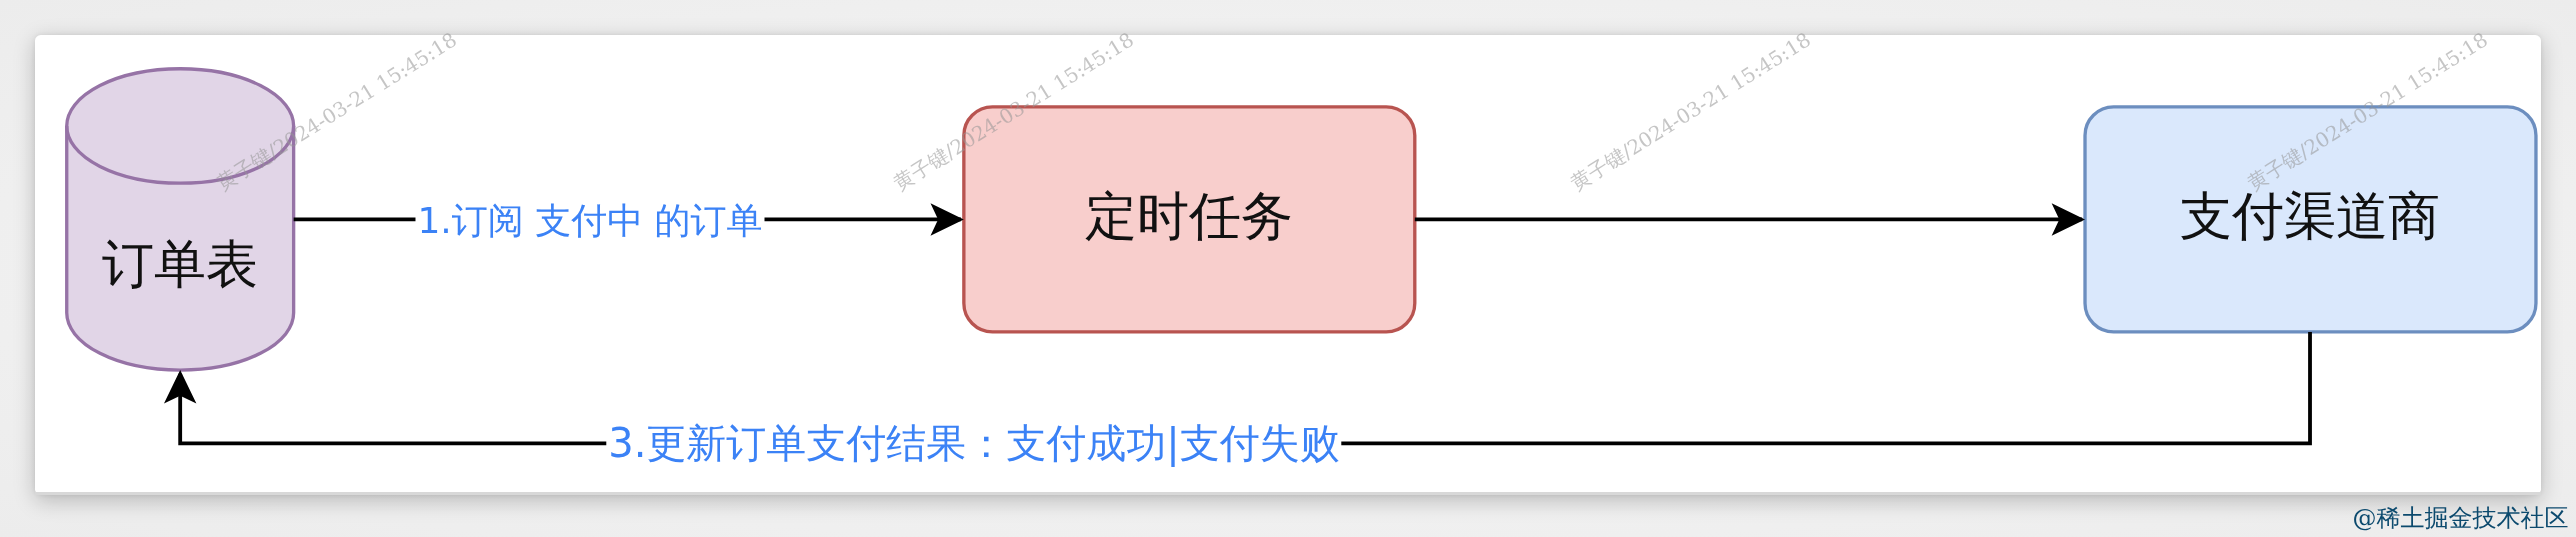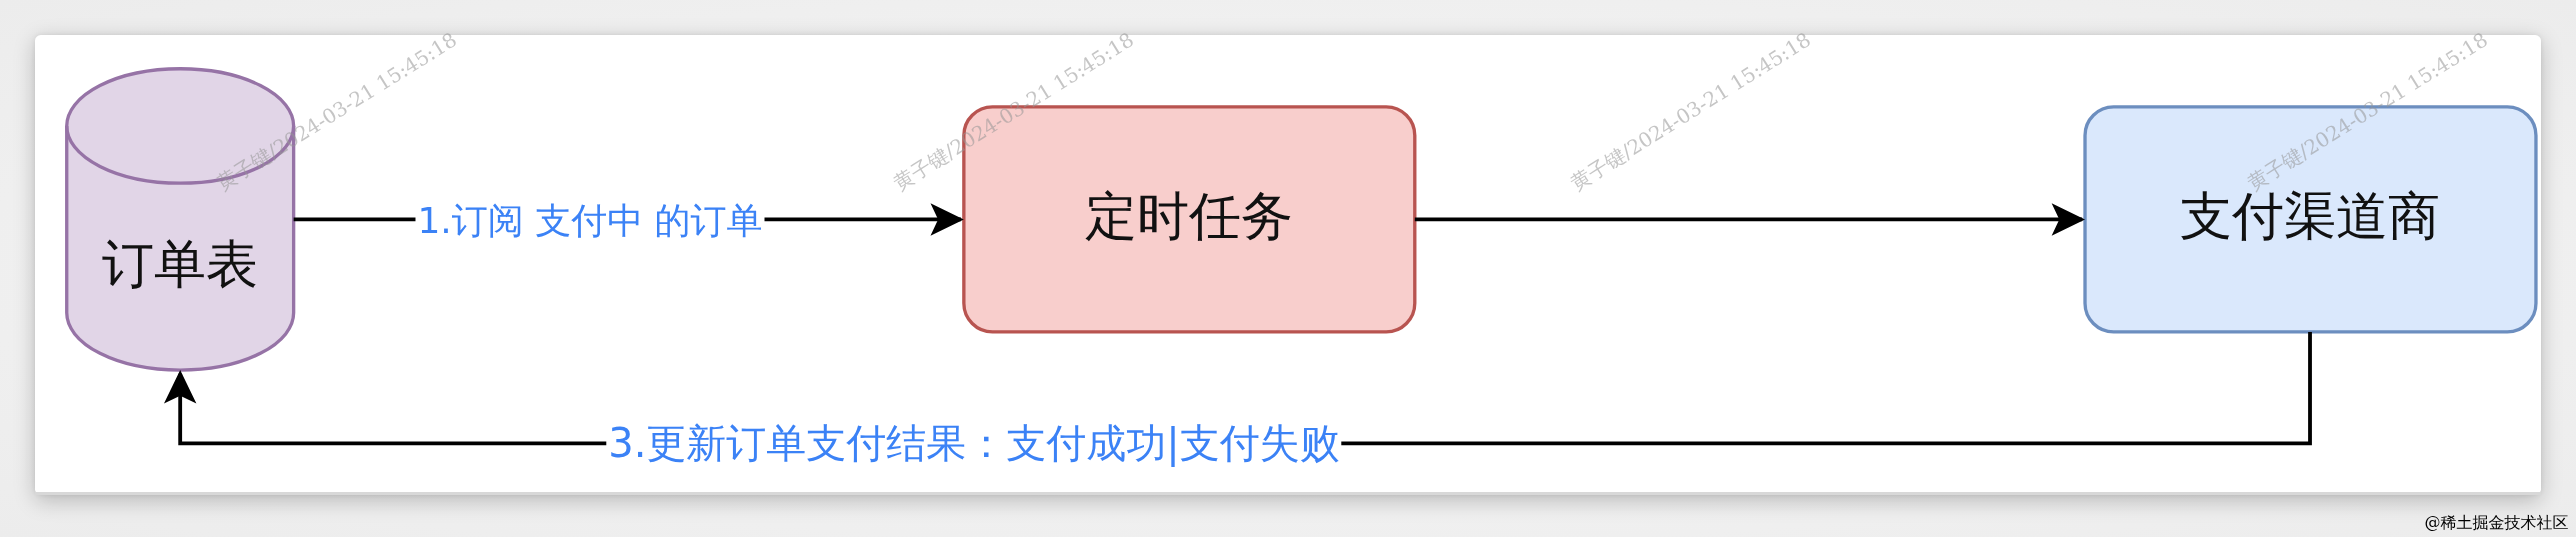--- a/index.html
+++ b/index.html
@@ -38,21 +38,21 @@
   .edge-label .line { display: block; }
   .watermark {
     position: absolute; color: rgba(150,150,150,0.55);
     font-family: "DejaVu Serif", "Liberation Serif", serif;
     font-size: 20px; white-space: nowrap;
     transform-origin: left bottom;
     transform: rotate(-32deg);
   }
   .attribution {
     position: absolute; right: 7.6px; bottom: 3.8px;
-    color: #000000; font-size: 16px;
+    color: #0c4a6e; font-size: 24px;
     font-family: "DejaVu Serif", "Liberation Serif", serif;
   }
 </style>
 </head>
 <body>
 
 <div class="bg-shade"></div>
 <div class="card"></div>
 <div class="card-bottom-line"></div>
 

